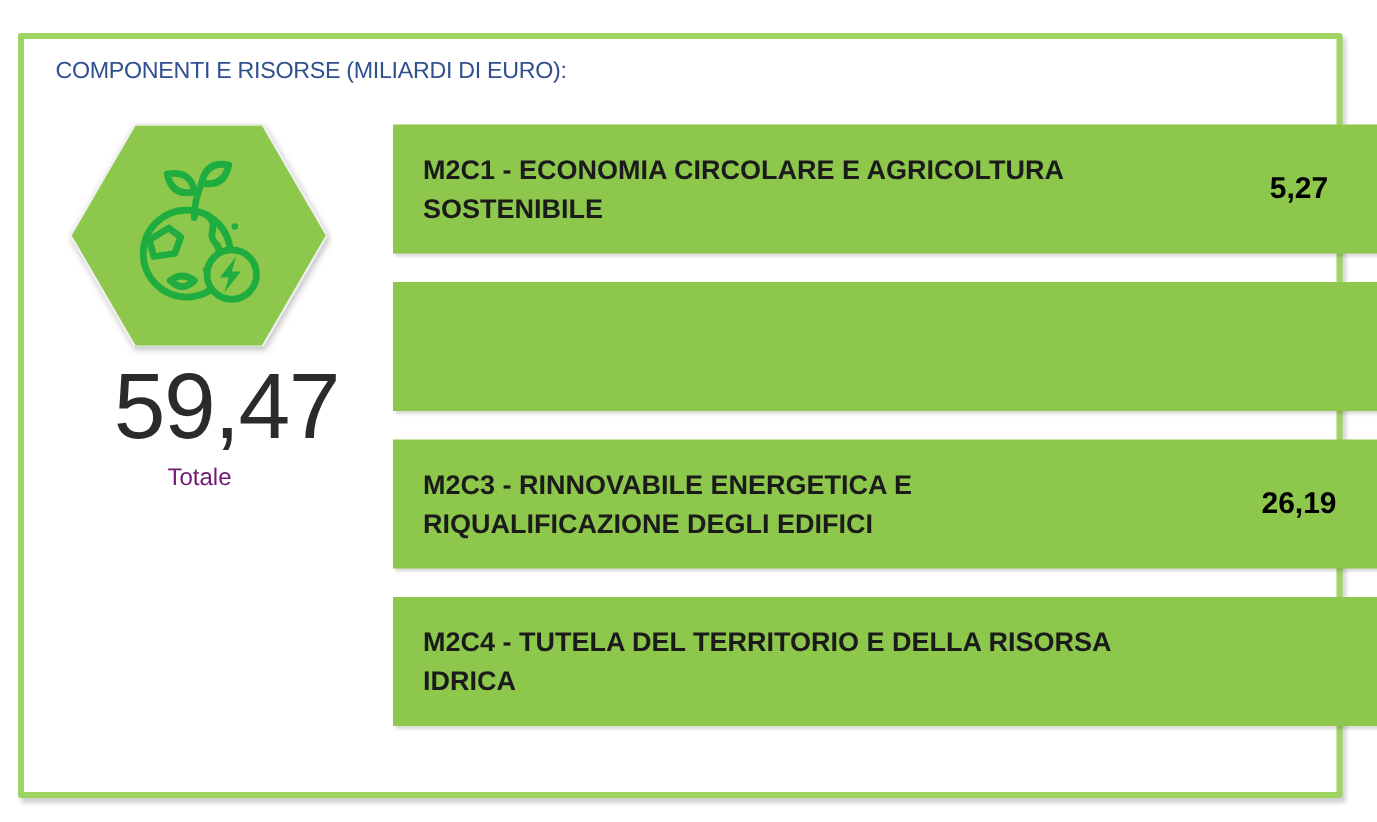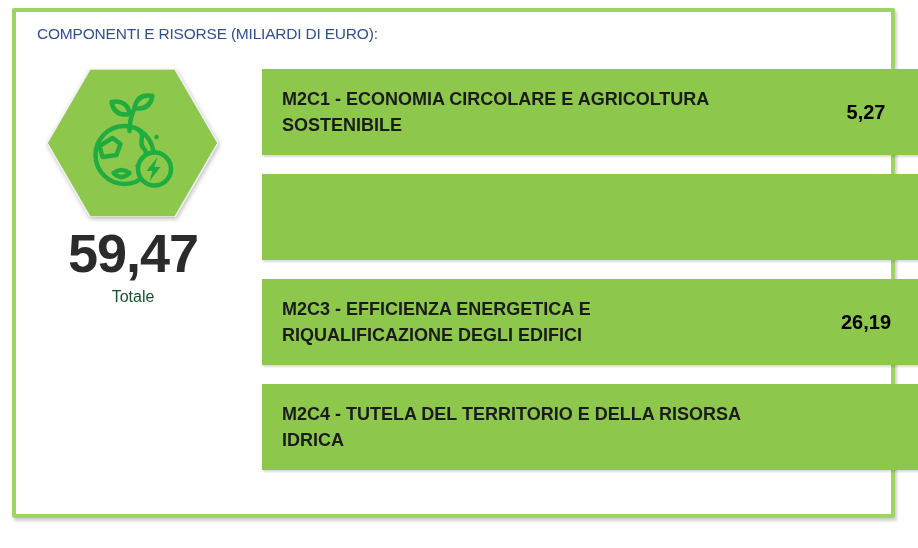--- a/index.html
+++ b/index.html
@@ -1,39 +1,39 @@
 <!DOCTYPE html>
 <html><head>
 <meta charset="utf-8">
 <style>
   html,body{margin:0;padding:0;background:#ffffff;}
   .screen{
     position:relative;width:918px;height:548px;background:#ffffff;overflow:hidden;
     font-family:"Liberation Sans","DejaVu Sans",sans-serif;
   }
   .card{
-    position:absolute;left:12px;top:8px;width:883px;height:510px;
+    position:absolute;left:12px;top:22px;width:883px;height:510px;
     box-sizing:border-box;border:4px solid #9ED561;background:#ffffff;
     box-shadow:2px 3px 3px rgba(0,0,0,0.18);border-radius:2px;
   }
   .header-title{
     position:absolute;left:21px;top:13px;
     font-size:15.5px;letter-spacing:-0.2px;color:#30508F;font-weight:400;
     white-space:nowrap;
   }
   .hex-wrap{
     position:absolute;left:31px;top:57px;width:171px;height:148px;
     filter:drop-shadow(1px 2px 2px rgba(0,0,0,0.25));
   }
   .total-block{position:absolute;left:24px;top:213px;width:186px;text-align:center;}
   .total-value{
-    font-size:54px;line-height:1.05;font-weight:700;color:#2B2B2B;letter-spacing:-1px;
+    font-size:62px;line-height:1.05;font-weight:400;color:#2B2B2B;letter-spacing:-1px;text-align:right;
   }
   .total-label{
-    margin-top:6px;font-size:16px;color:#14532d;
+    margin-top:6px;font-size:16px;color:#701a75;
   }
   .bars{position:absolute;left:246px;top:57px;width:664px;}
   .bar{
     display:flex;align-items:center;height:86px;margin-bottom:19px;
     background:#8DC74B;box-shadow:1px 2px 2px rgba(0,0,0,0.15);
   }
   .bar:last-child{margin-bottom:0;gap:32px;}
   .bar-label{
     flex:1;padding-left:20px;font-size:18px;line-height:26px;font-weight:bold;
     color:#1B1B1B;white-space:pre-wrap;
@@ -82,21 +82,21 @@
 
     <div class="bars">
       <div class="bar">
         <div class="bar-label">M2C1 - ECONOMIA CIRCOLARE E AGRICOLTURA
 SOSTENIBILE</div>
         <div class="bar-value">5,27</div>
       </div>
       <div class="bar">
       </div>
       <div class="bar">
-        <div class="bar-label">M2C3 - EFFICIENZA ENERGETICA E
+        <div class="bar-label">M2C3 - RINNOVABILE ENERGETICA E
 RIQUALIFICAZIONE DEGLI EDIFICI</div>
         <div class="bar-value">26,19</div>
       </div>
       <div class="bar">
         <div class="bar-label">M2C4 - TUTELA DEL TERRITORIO E DELLA RISORSA
 IDRICA</div>
       </div>
     </div>
 
   </div>

